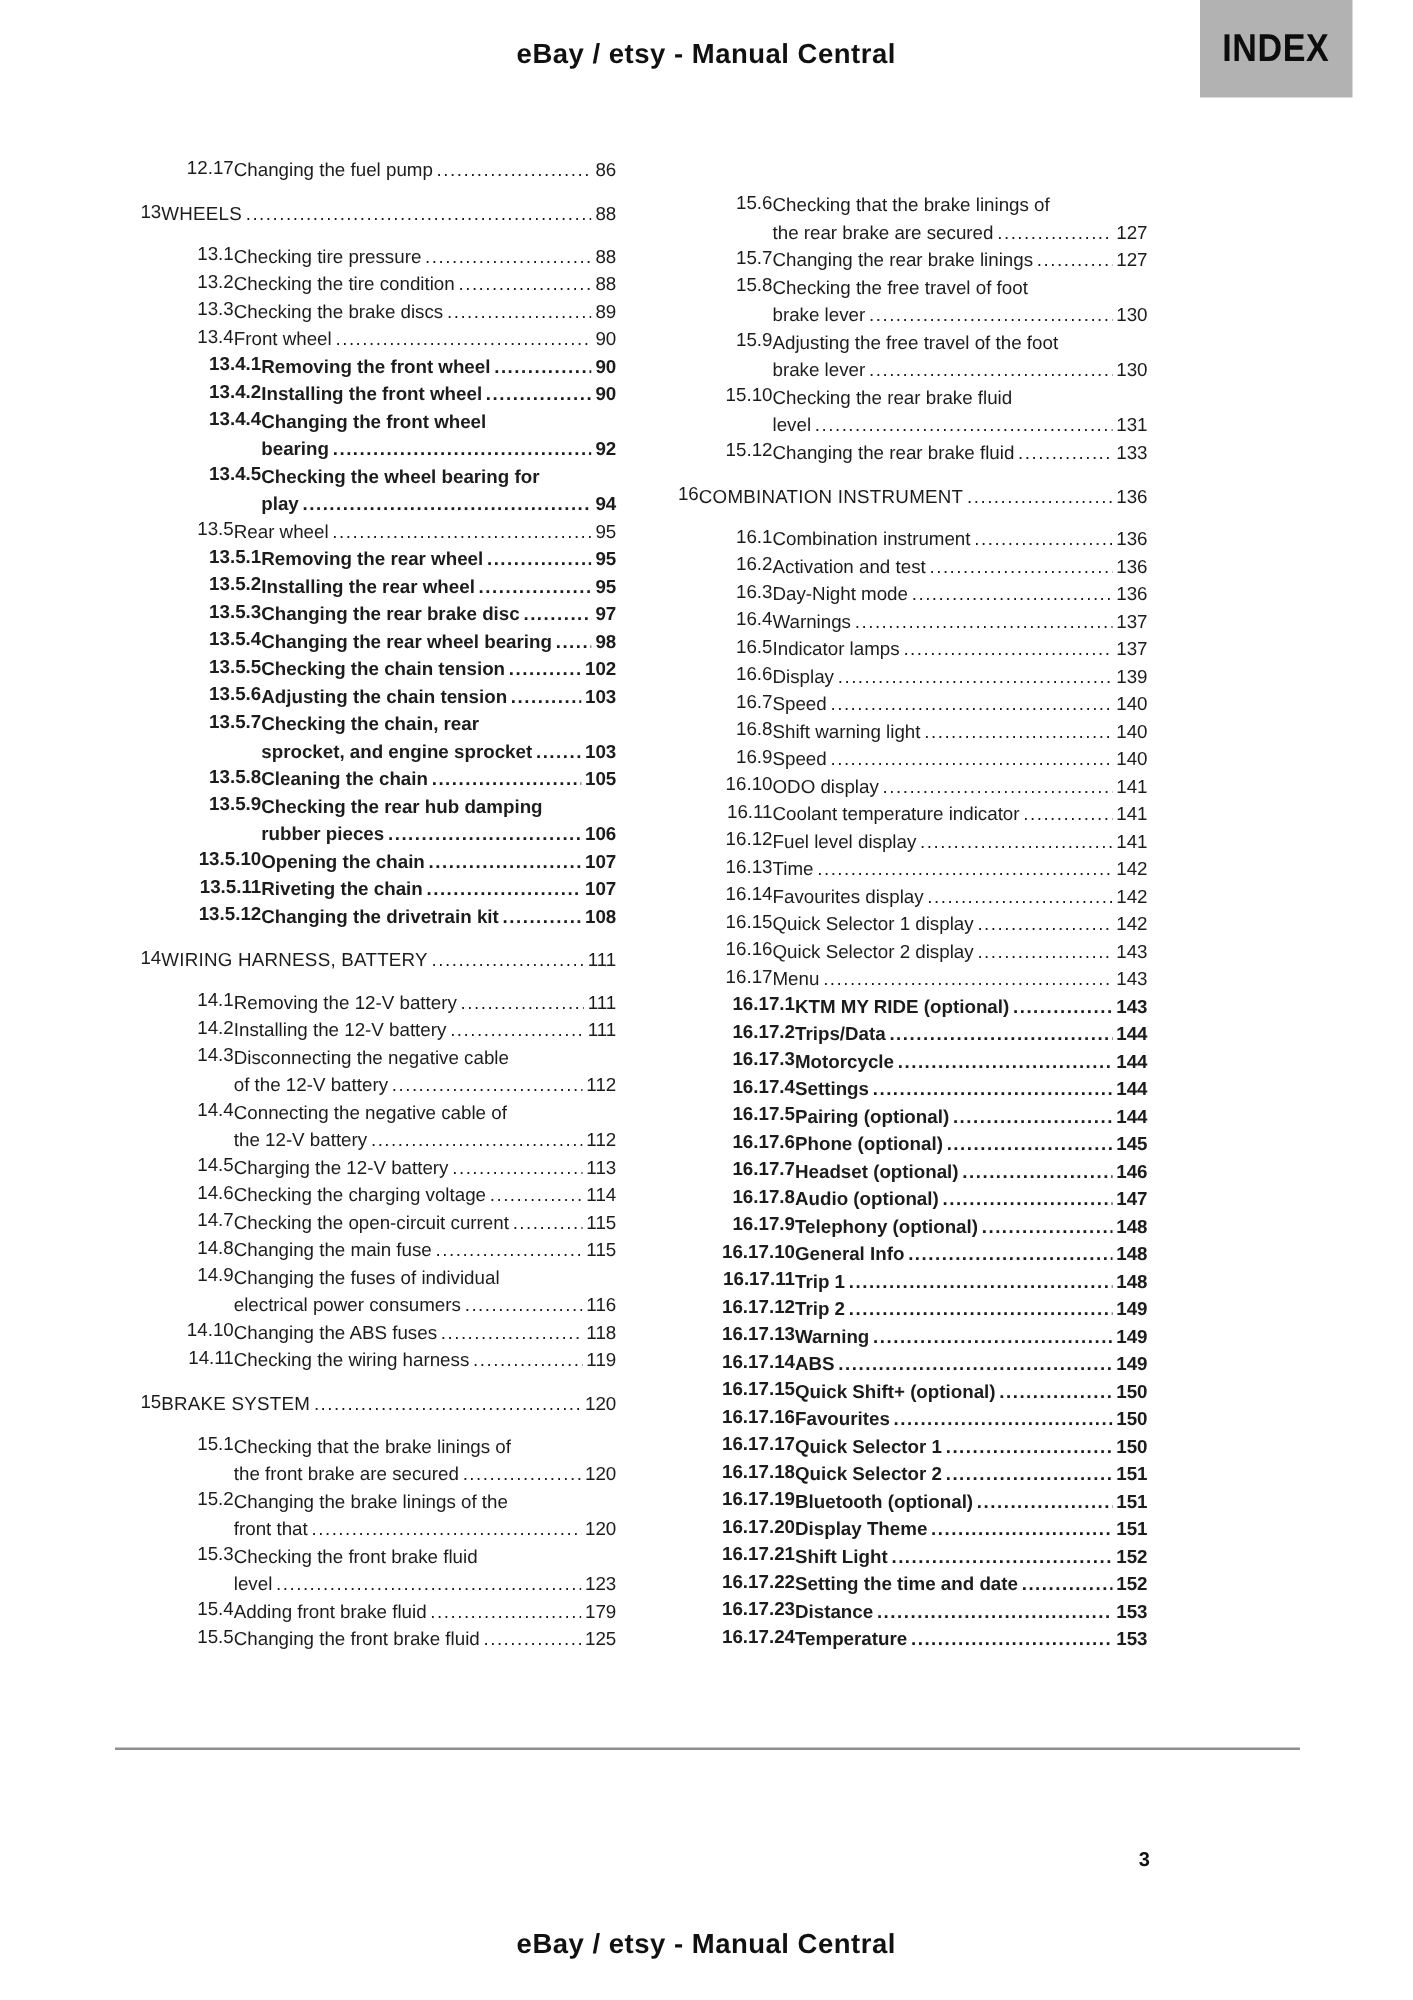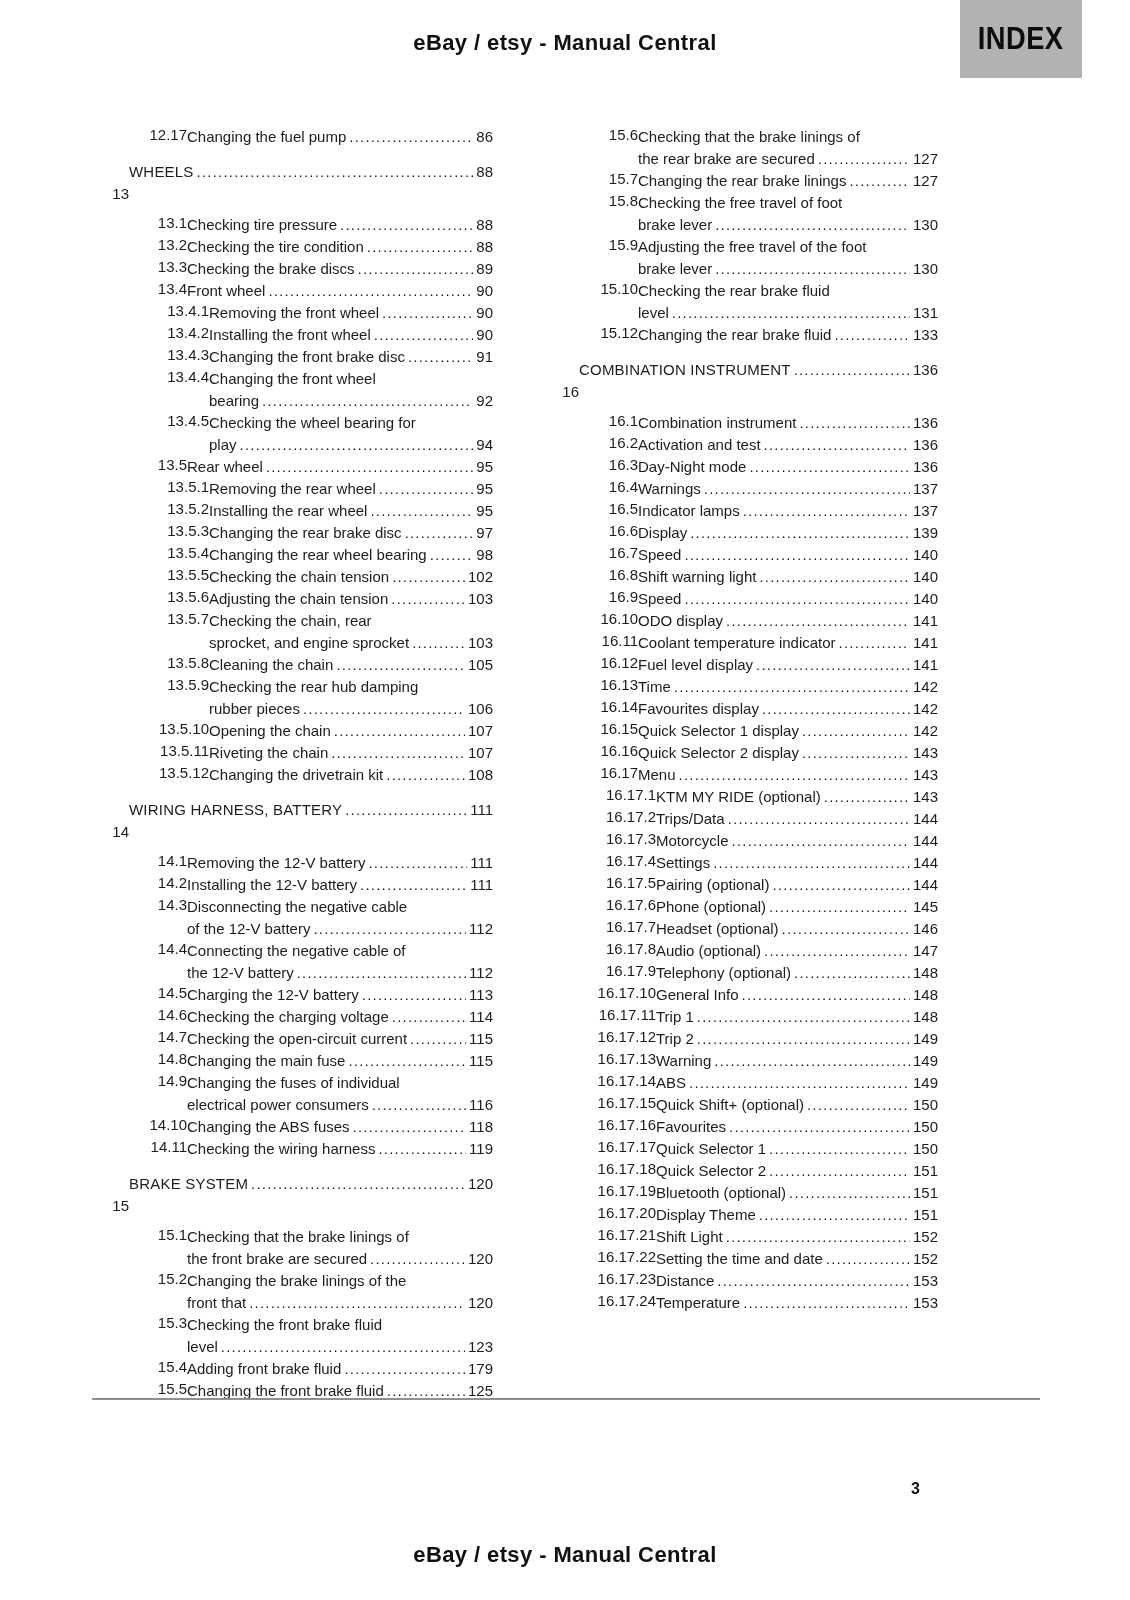--- a/index.html
+++ b/index.html
@@ -19,44 +19,44 @@
     position: absolute; top: 0; right: 48px;
     width: 122px; height: 78px; background: #b2b2b2;
     display: flex; align-items: center; justify-content: center;
   }
   .index-tab span {
     font-size: 31px; font-weight: bold; color: #0d0d0d;
     letter-spacing: 0.5px; transform: scaleX(0.88);
   }
   .toc {
     position: absolute; top: 126px; left: 92px; width: 948px;
-    display: flex; gap: 49px;
+    display: flex; gap: 29px; align-items: flex-end;
   }
   .col { width: 401px; }
   .col-right { width: 396px; }
   .row { display: flex; font-size: 15px; }
   .num { flex-shrink: 0; }
   .body { flex: 1; min-width: 0; }
   .line { display: flex; align-items: baseline; line-height: 22px; }
   .txt { white-space: nowrap; }
   .leader {
     flex: 1; overflow: hidden; white-space: nowrap;
     margin: 0 3px; min-width: 10px;
   }
   .leader::after {
     content: "...................................................................................................";
     letter-spacing: 1.2px;
   }
   .page { flex-shrink: 0; text-align: right; }
   .level-0 { margin: 13px 0 12px; }
-  .level-0 .num { width: 37px; margin-top: 24px; }
+  .level-0 .num { width: 37px; }
   .level-0 .txt { letter-spacing: 0.2px; }
   .level-1 { padding-left: 37px; }
   .level-1 .num { width: 58px; }
-  .level-2 { padding-left: 37px; }
+  .level-2 { padding-left: 37px; font-weight: bold; }
   .level-2 .num { width: 80px; }
   .col-right .level-1 .num { width: 59px; }
   .col-right .level-2 .num { width: 77px; }
   .footer-line {
     position: absolute; top: 1398px; left: 92px;
     width: 948px; height: 2px; background: #8f8f8f;
   }
   .page-number {
     position: absolute; top: 1480px; left: 92px; width: 828px;
     text-align: right; font-size: 16px; font-weight: bold; color: #111;
@@ -154,30 +154,20 @@
           <span class="num">13.4.2</span>
           <div class="body">
             <div class="line">
               <span class="txt">Installing the front wheel</span>
               <span class="leader"></span>
               <span class="page">90</span>
             </div>
           </div>
         </div>
         <div class="row level-2">
-          <span class="num">13.4.3</span>
-          <div class="body">
-            <div class="line">
-              <span class="txt">Changing the front brake disc</span>
-              <span class="leader"></span>
-              <span class="page">91</span>
-            </div>
-          </div>
-        </div>
-        <div class="row level-2">
           <span class="num">13.4.4</span>
           <div class="body">
             <div class="line">
               <span class="txt">Changing the front wheel</span>
             </div>
             <div class="line">
               <span class="txt">bearing</span>
               <span class="leader"></span>
               <span class="page">92</span>
             </div>

